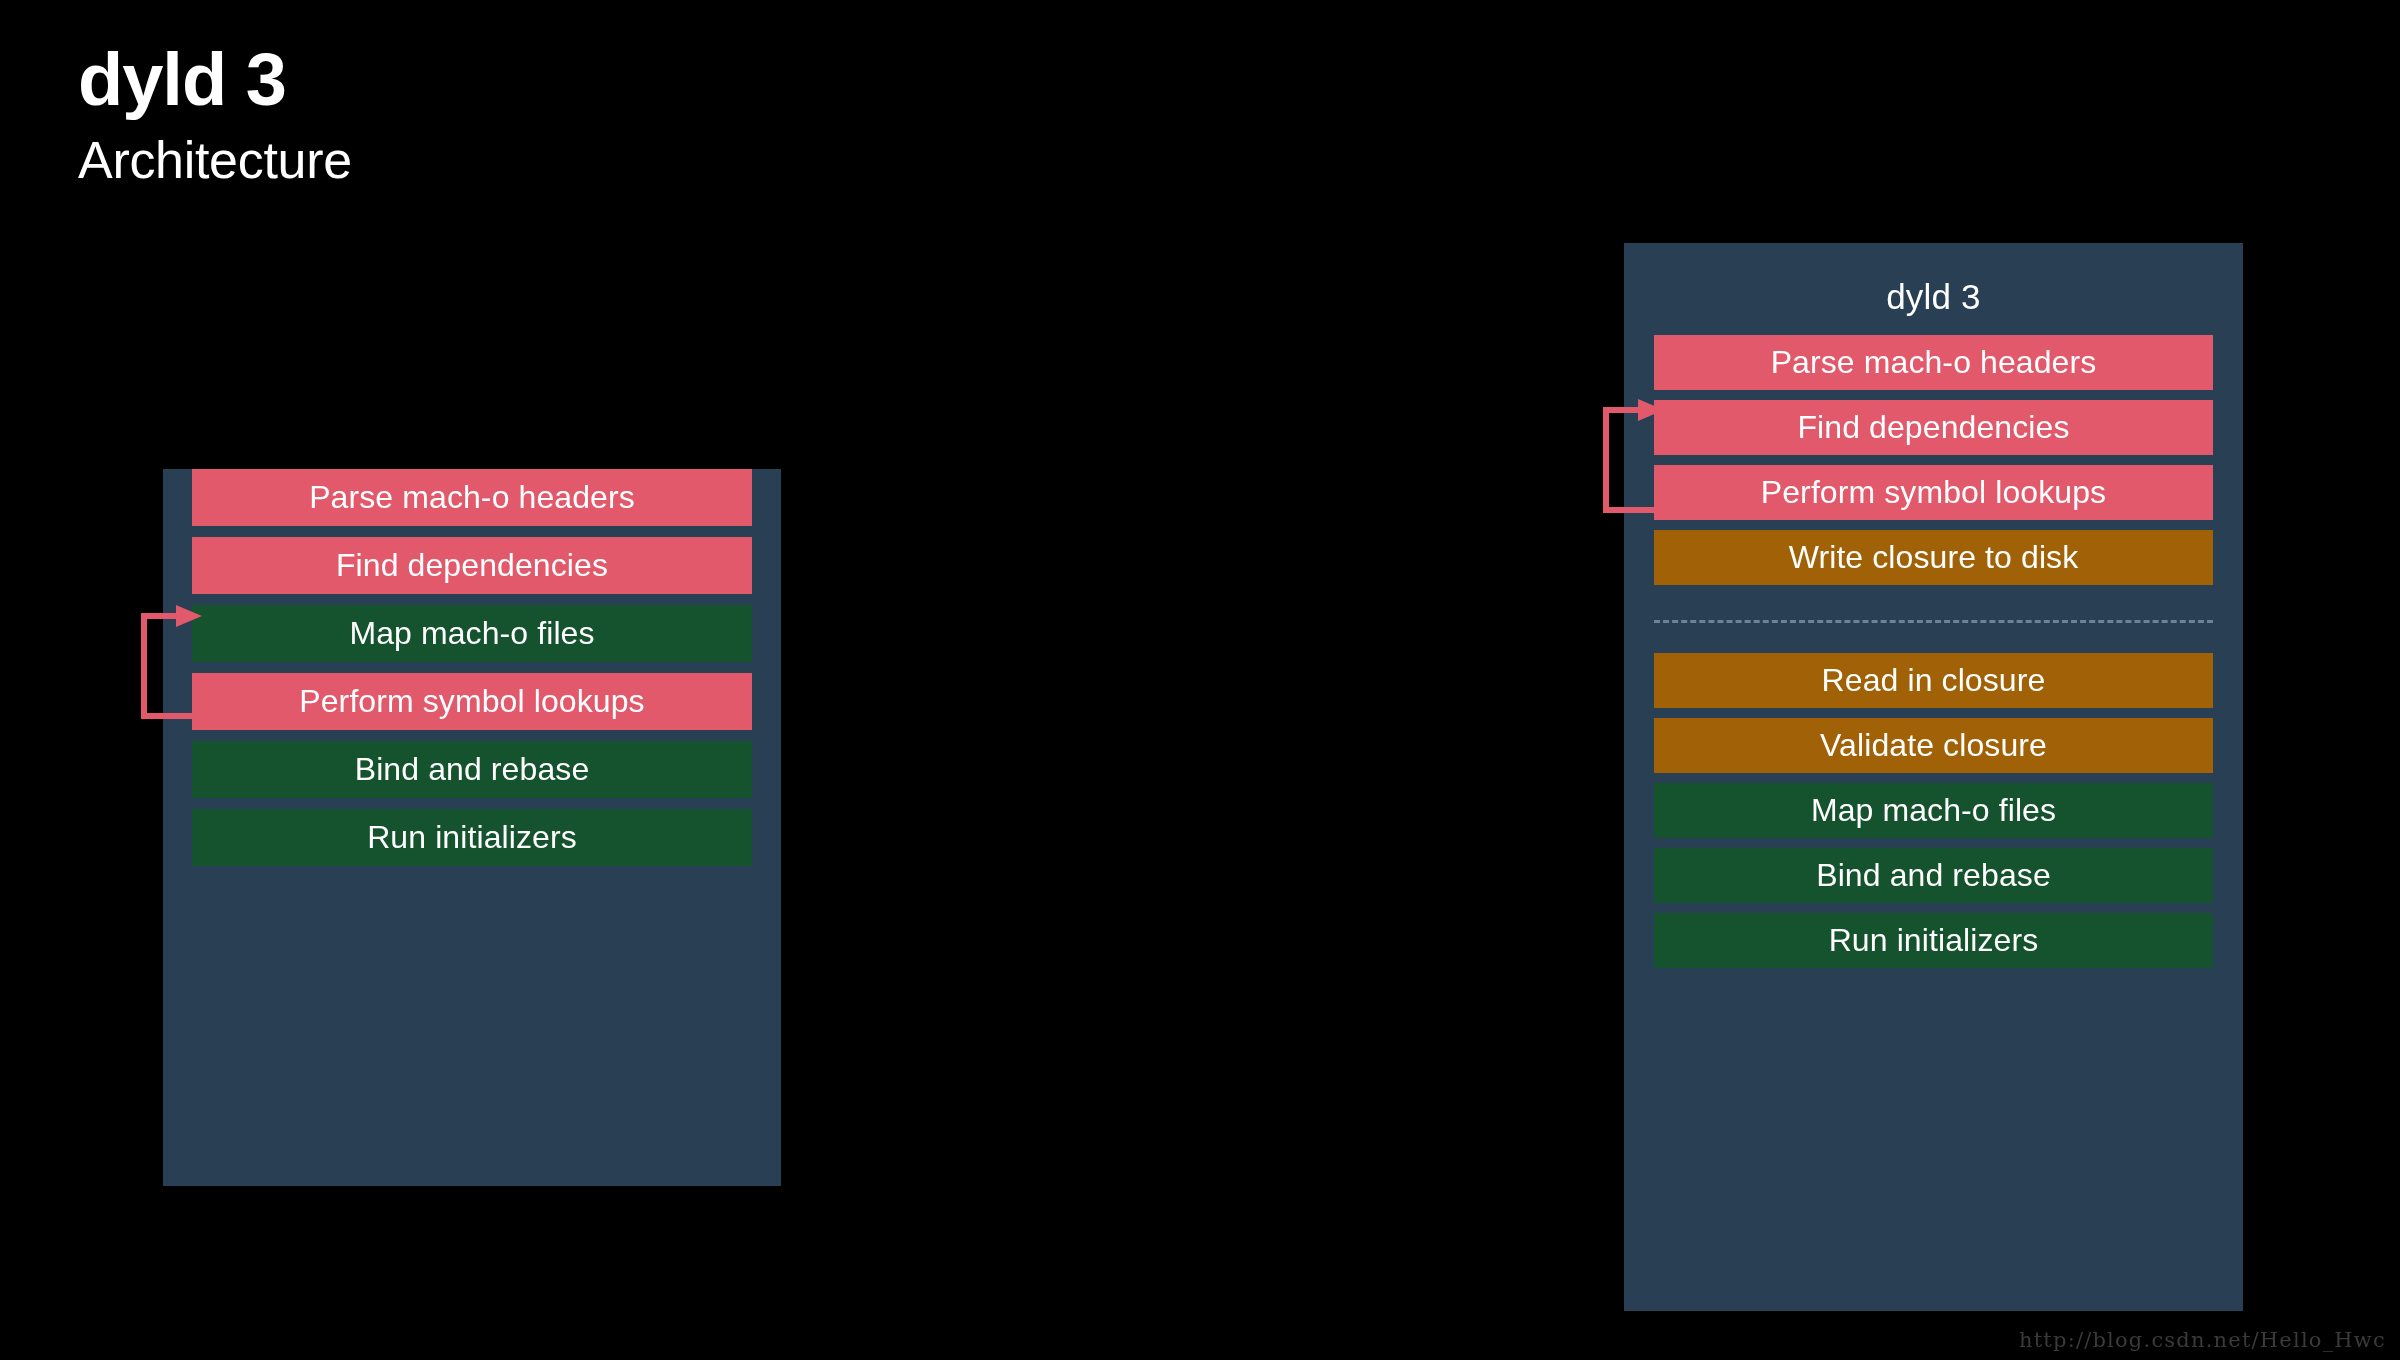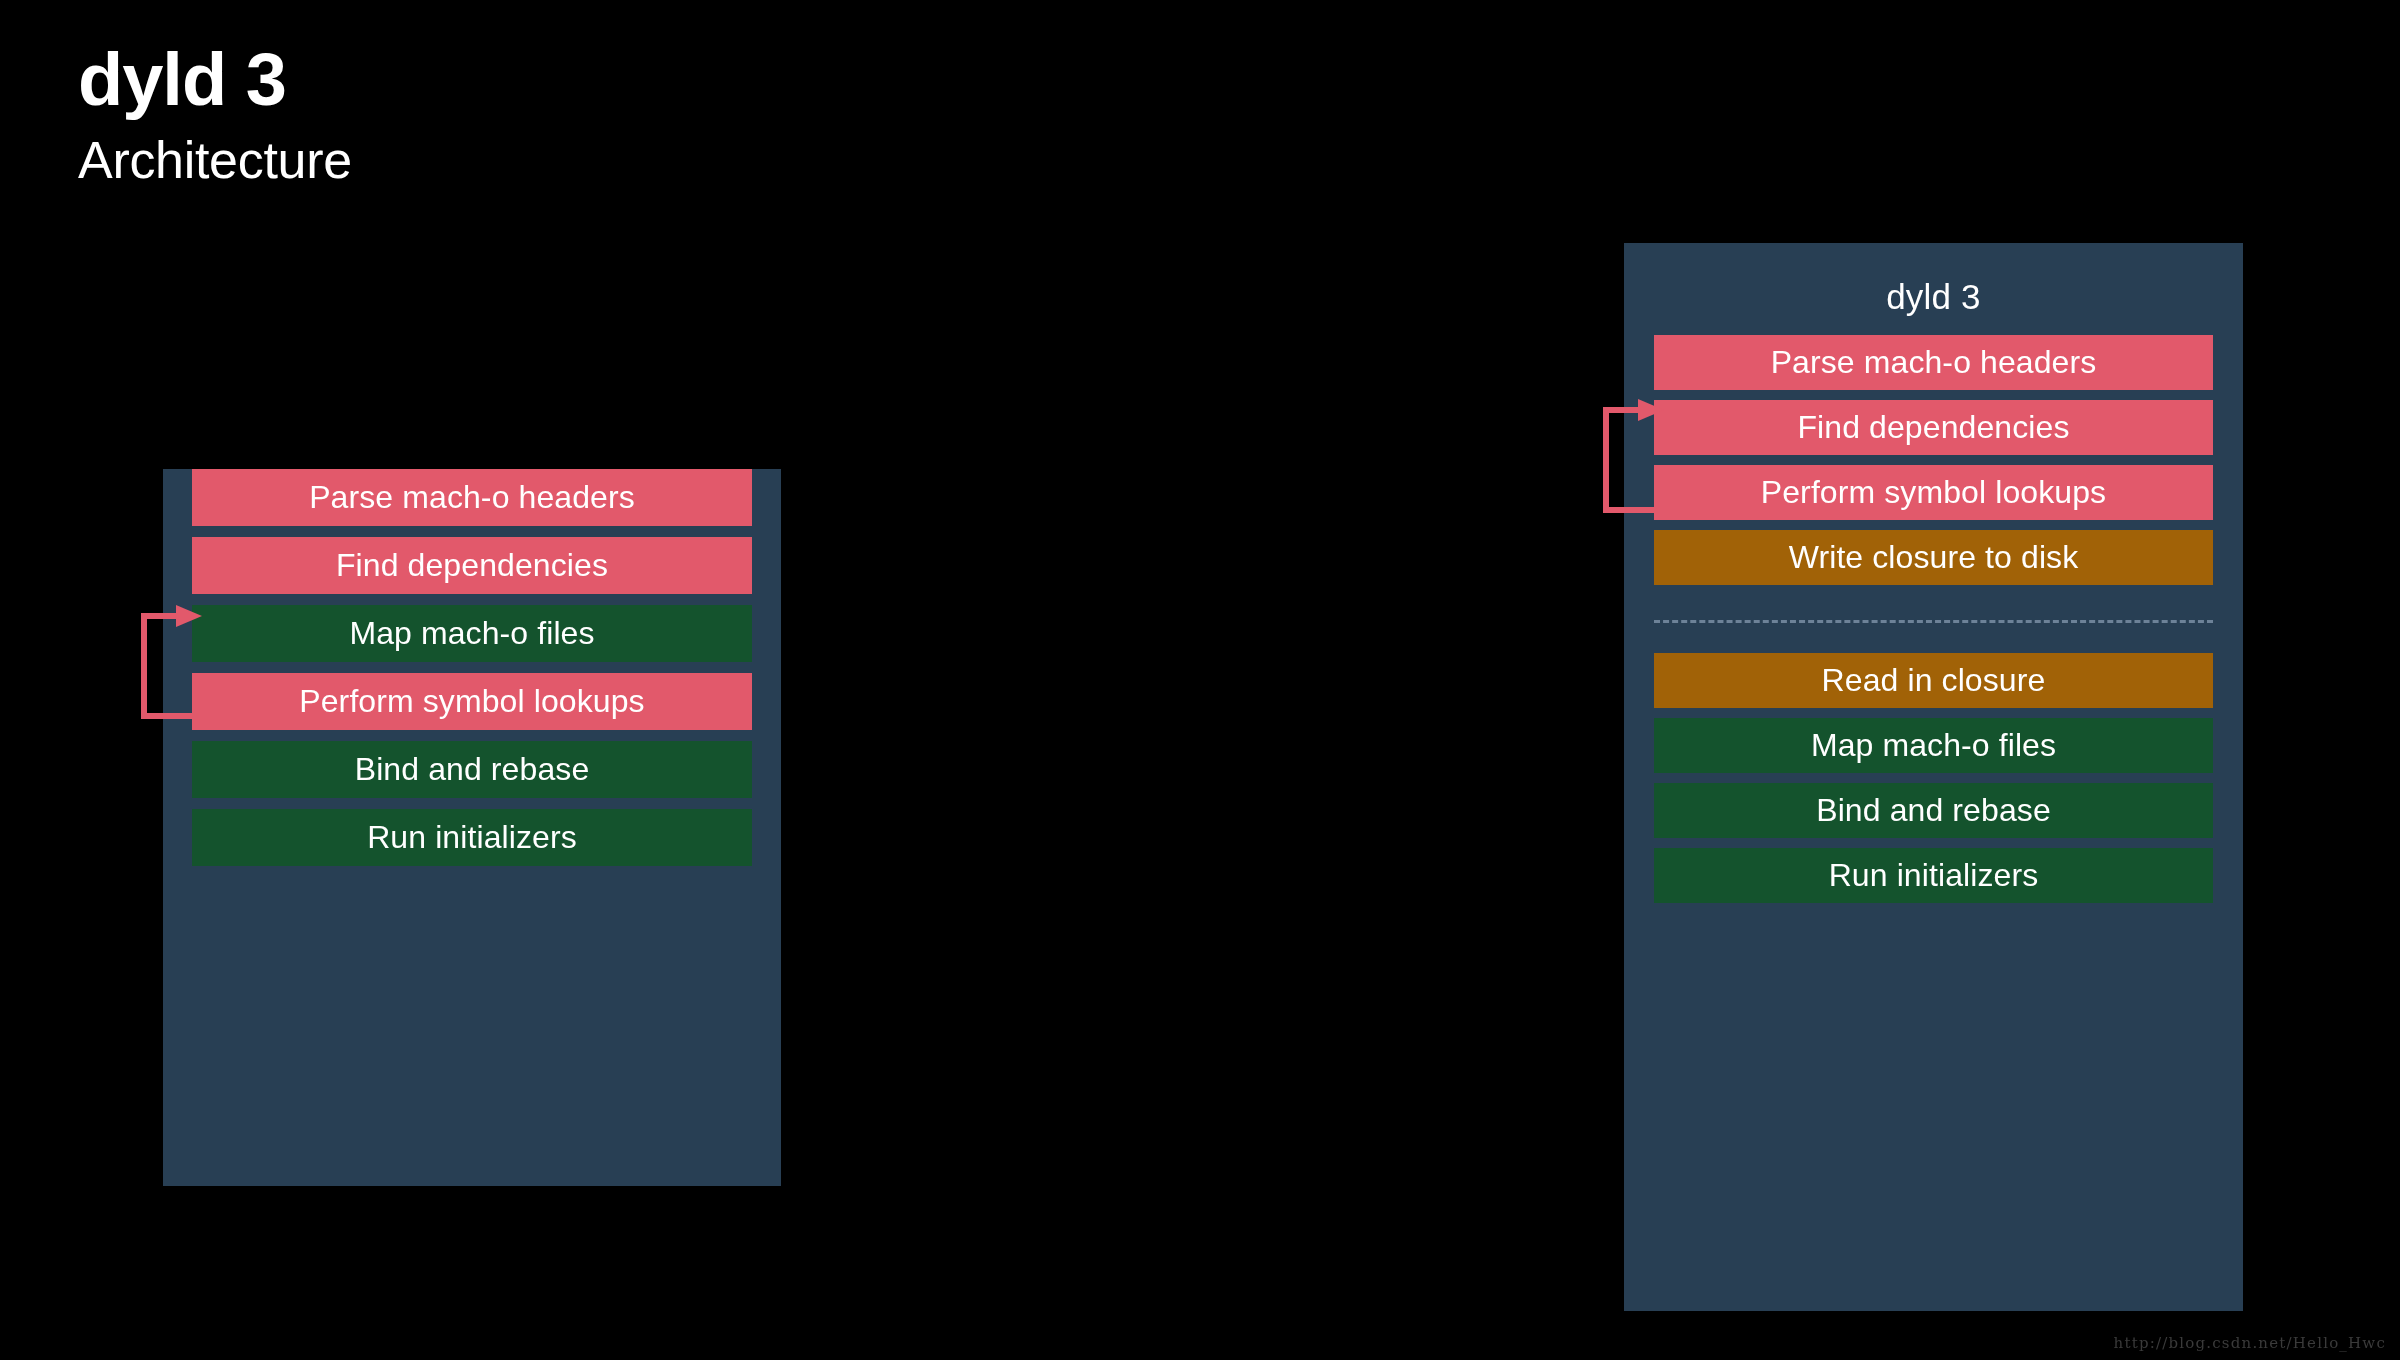--- a/index.html
+++ b/index.html
@@ -111,21 +111,21 @@
   .arrow-dyld2 { left: 130px; top: 604px; width: 72px; height: 122px; }
   .arrow-dyld3 { left: 1592px; top: 398px; width: 72px; height: 122px; }
 
   
   .watermark {
     position: absolute;
     right: 14px;
     bottom: 8px;
     color: #3a3a3a;
     font-family: "DejaVu Serif", "Liberation Serif", serif;
-    font-size: 15px;
+    font-size: 21px;
     letter-spacing: 1.2px;
     white-space: nowrap;
   }
 </style>
 </head>
 <body>
 
 <div class="title-block">
   <div class="title-main">dyld 3</div>
   <div class="title-sub">Architecture</div>
@@ -152,20 +152,21 @@
   <div class="panel-title">dyld 3</div>
 
   <div class="step red">Parse mach-o headers</div>
   <div class="step red">Find dependencies</div>
   <div class="step red">Perform symbol lookups</div>
   <div class="step green">Write closure to disk</div>
 
   <div class="divider"></div>
 
   <div class="step green">Read in closure</div>
+  <div class="step green">Validate closure</div>
   <div class="step blue">Map mach-o files</div>
   <div class="step blue">Bind and rebase</div>
   <div class="step blue">Run initializers</div>
 </div>
 
 <div class="loop-arrow arrow-dyld3">
   <svg width="72" height="122" viewBox="0 0 72 122">
     <path d="M 72 112 L 14 112 L 14 12 L 50 12" fill="none" stroke="#e2596b" stroke-width="6" stroke-linecap="square" stroke-linejoin="miter"></path>
     <path d="M 46 1 L 72 12 L 46 23 Z" fill="#e2596b"></path>
   </svg>

